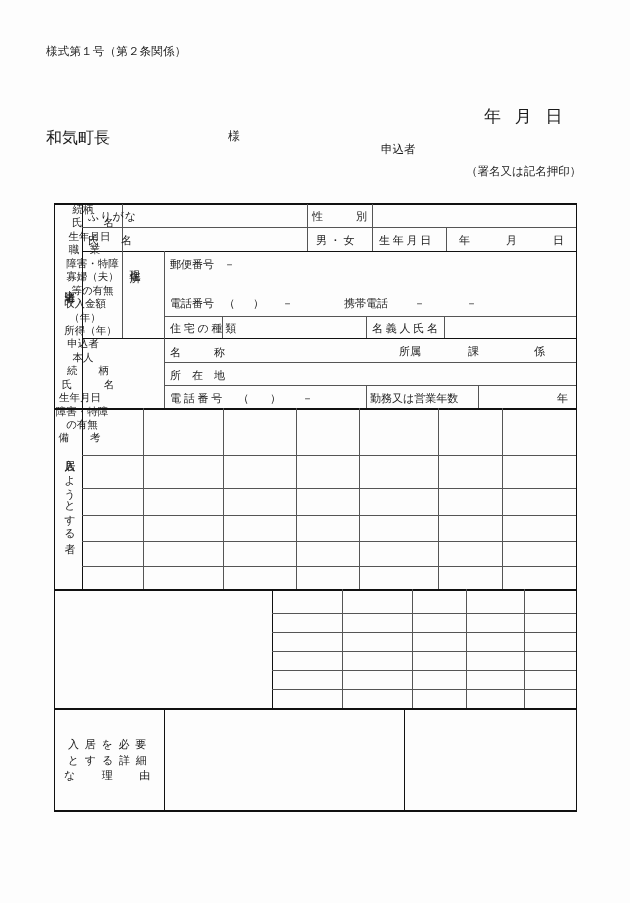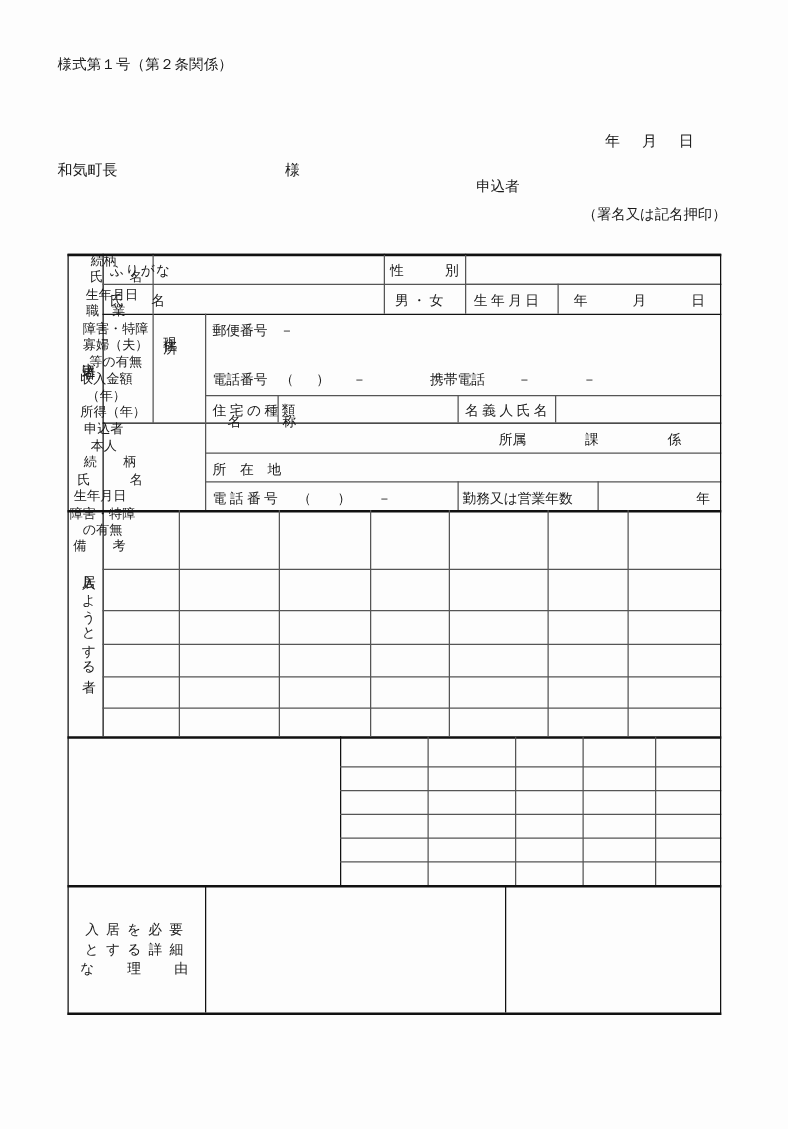--- a/index.html
+++ b/index.html
@@ -36,31 +36,31 @@
     text-align: center;
     font-size: 19px;
     letter-spacing: 7px;
     text-indent: 7px;
     white-space: nowrap;
   }
   .date-line {
     position: absolute;
     left: 484px;
     top: 105px;
-    font-size: 12px;
+    font-size: 17px;
     letter-spacing: 0.5px;
     white-space: nowrap;
   }
   .date-line span { display: inline-block; }
   .date-line .g { width: 26px; }
   .addressee {
     position: absolute;
     left: 46px;
     top: 128px;
-    font-size: 12px;
+    font-size: 16px;
     white-space: nowrap;
   }
   .sama {
     position: absolute;
     left: 228px;
     top: 128px;
     font-size: 12px;
     white-space: nowrap;
   }
   .applicant-label {
@@ -221,21 +221,21 @@
     <div class="vline" style="left:168px; top:113px; height:22px;"></div>
     <div class="vline" style="left:312px; top:113px; height:22px;"></div>
     <div class="vline" style="left:390px; top:113px; height:22px;"></div>
     <div class="lbl" style="left:116px; top:118px;">住 宅 の 種 類</div>
     <div class="lbl" style="left:318px; top:118px;">名 義 人 氏 名</div>
 
     <div class="vline" style="left:110px; top:135px; height:70px;"></div>
     <div class="hline" style="left:110px; top:159px; width:413px;"></div>
     <div class="hline" style="left:110px; top:182px; width:413px;"></div>
 
-    <div class="lbl" style="left:116px; top:127px;margin-left:12px;">名　　　称</div>
+    <div class="lbl" style="left:116px; top:142px;">名　　　称</div>
     <div class="lbl" style="left:345px; top:141px;">所属</div>
     <div class="lbl" style="left:414px; top:141px;">課</div>
     <div class="lbl" style="left:480px; top:141px;">係</div>
 
     <div class="lbl" style="left:116px; top:165px;">所　在　地</div>
 
     <div class="lbl" style="left:116px; top:188px;">電 話 番 号</div>
     <div class="lbl" style="left:184px; top:188px;">（</div>
     <div class="lbl" style="left:216px; top:188px;">）</div>
     <div class="lbl" style="left:248px; top:188px;">－</div>

